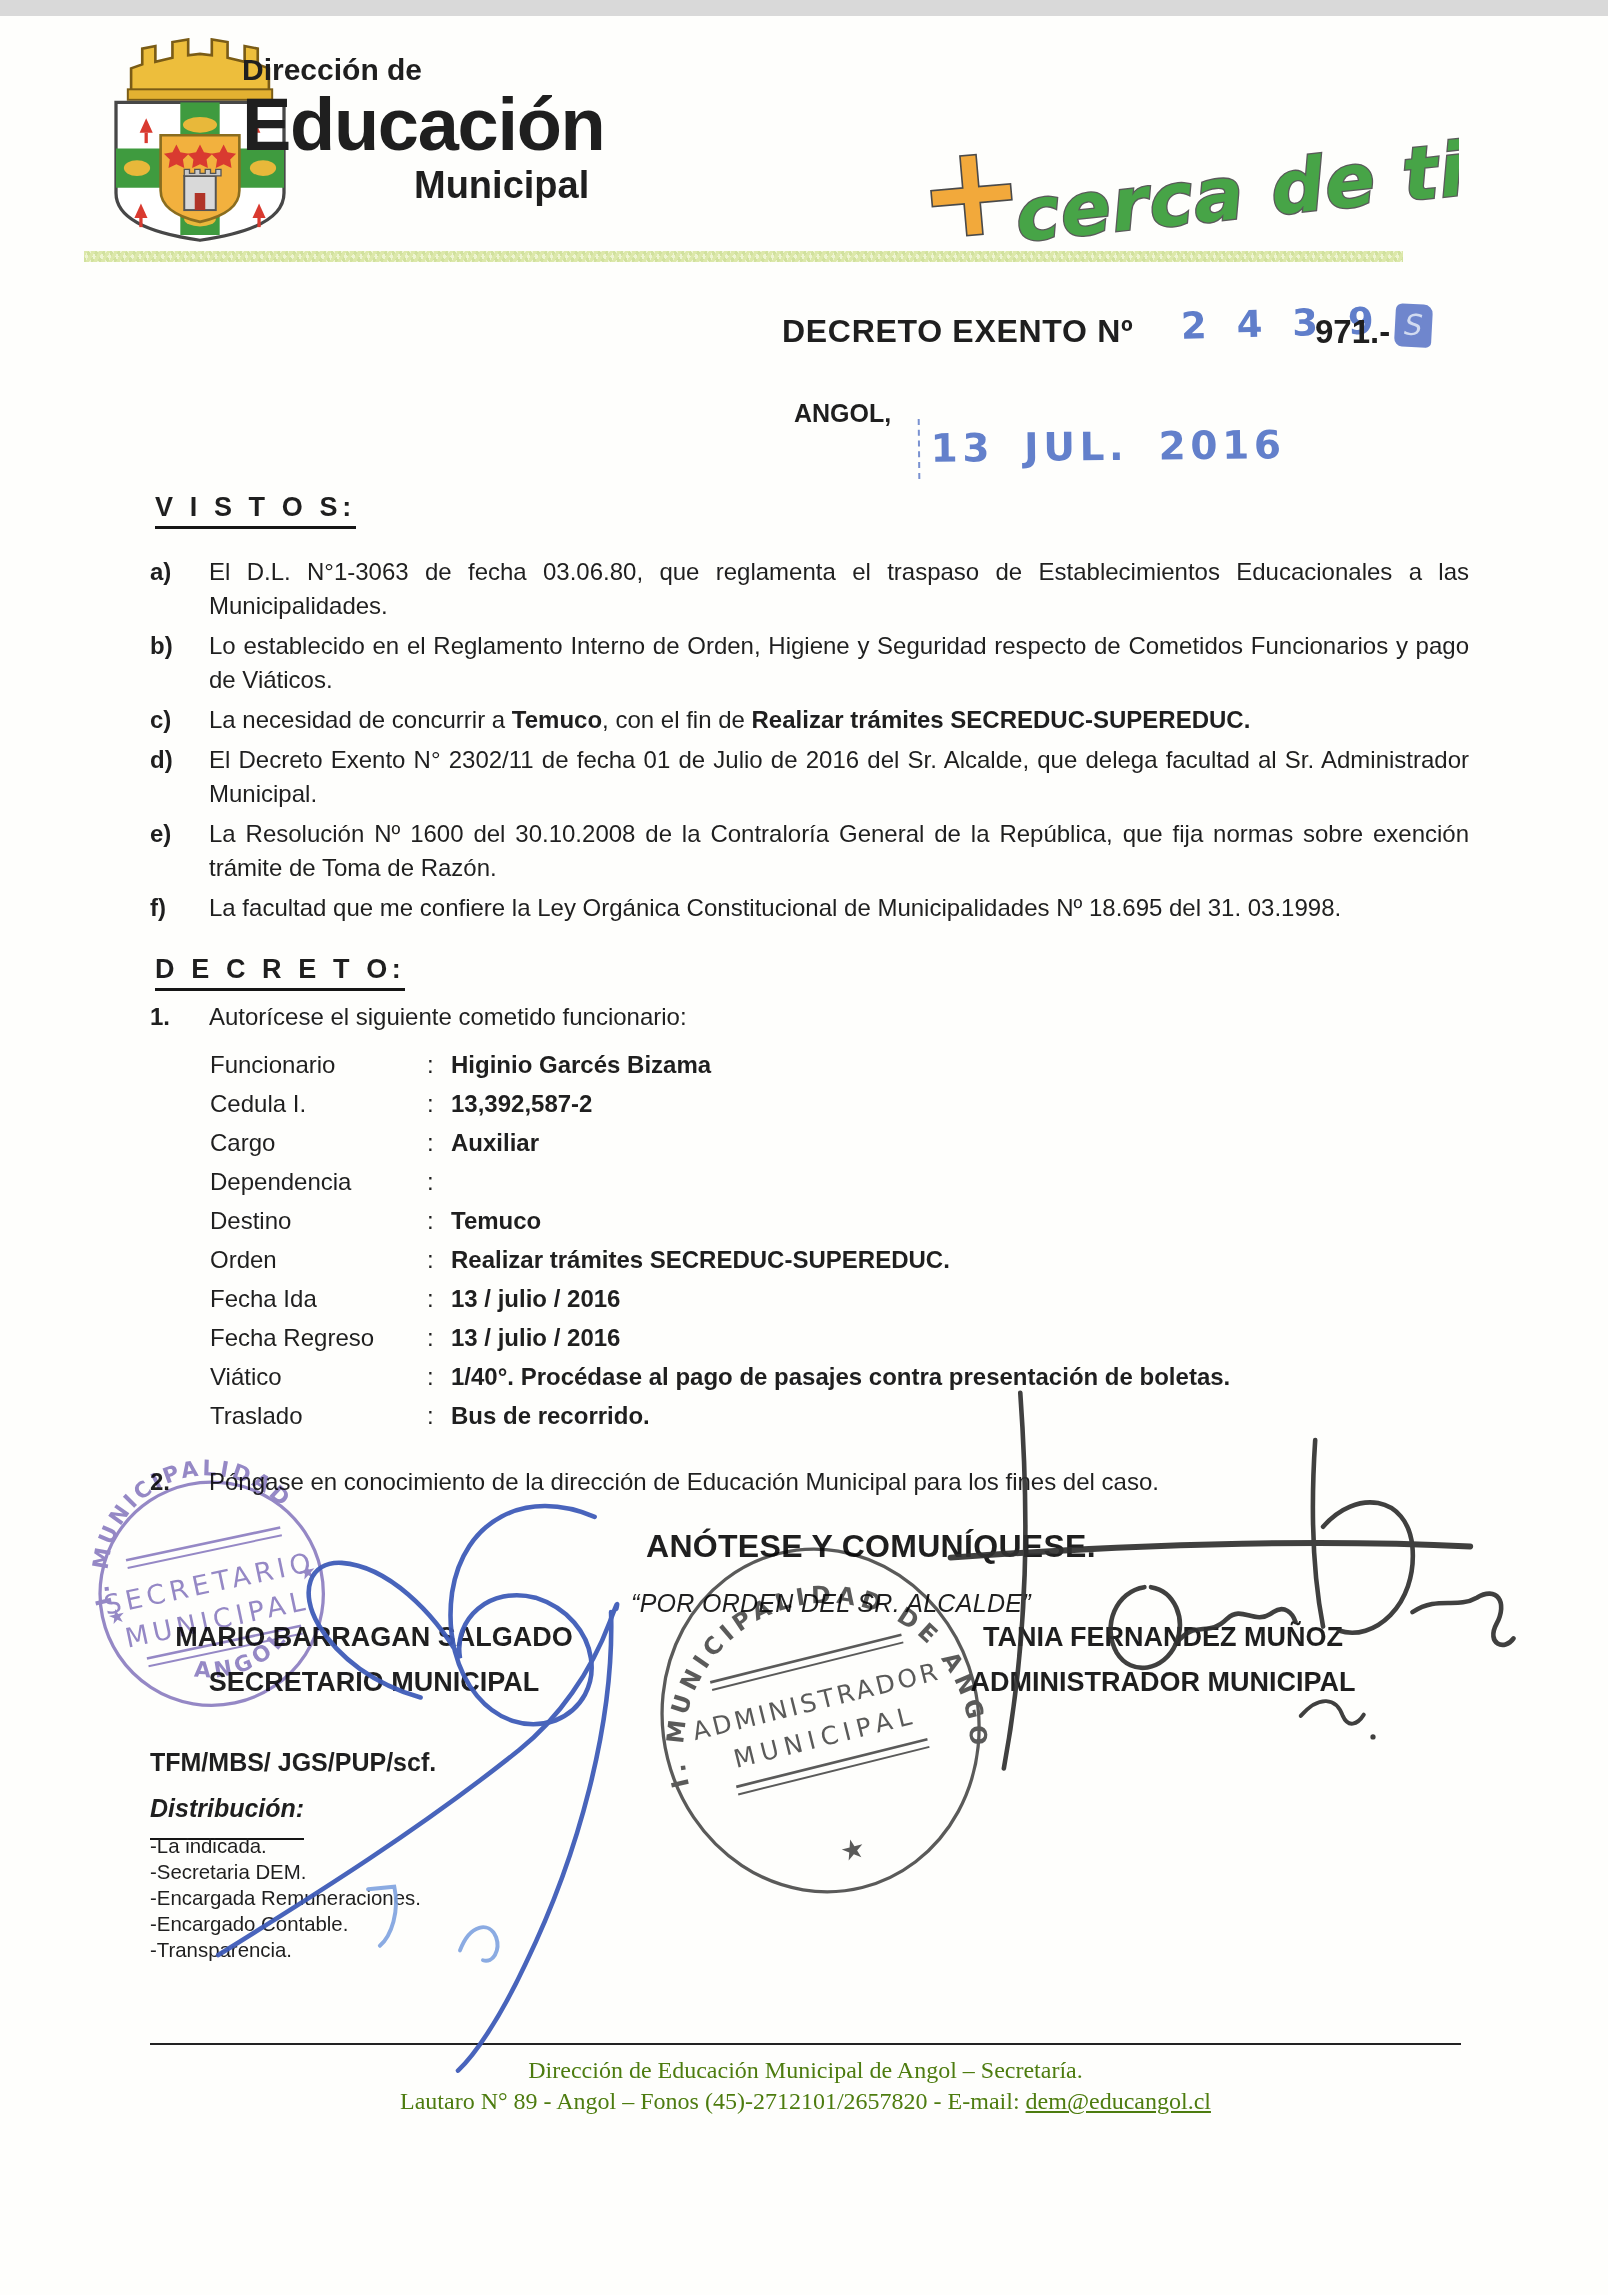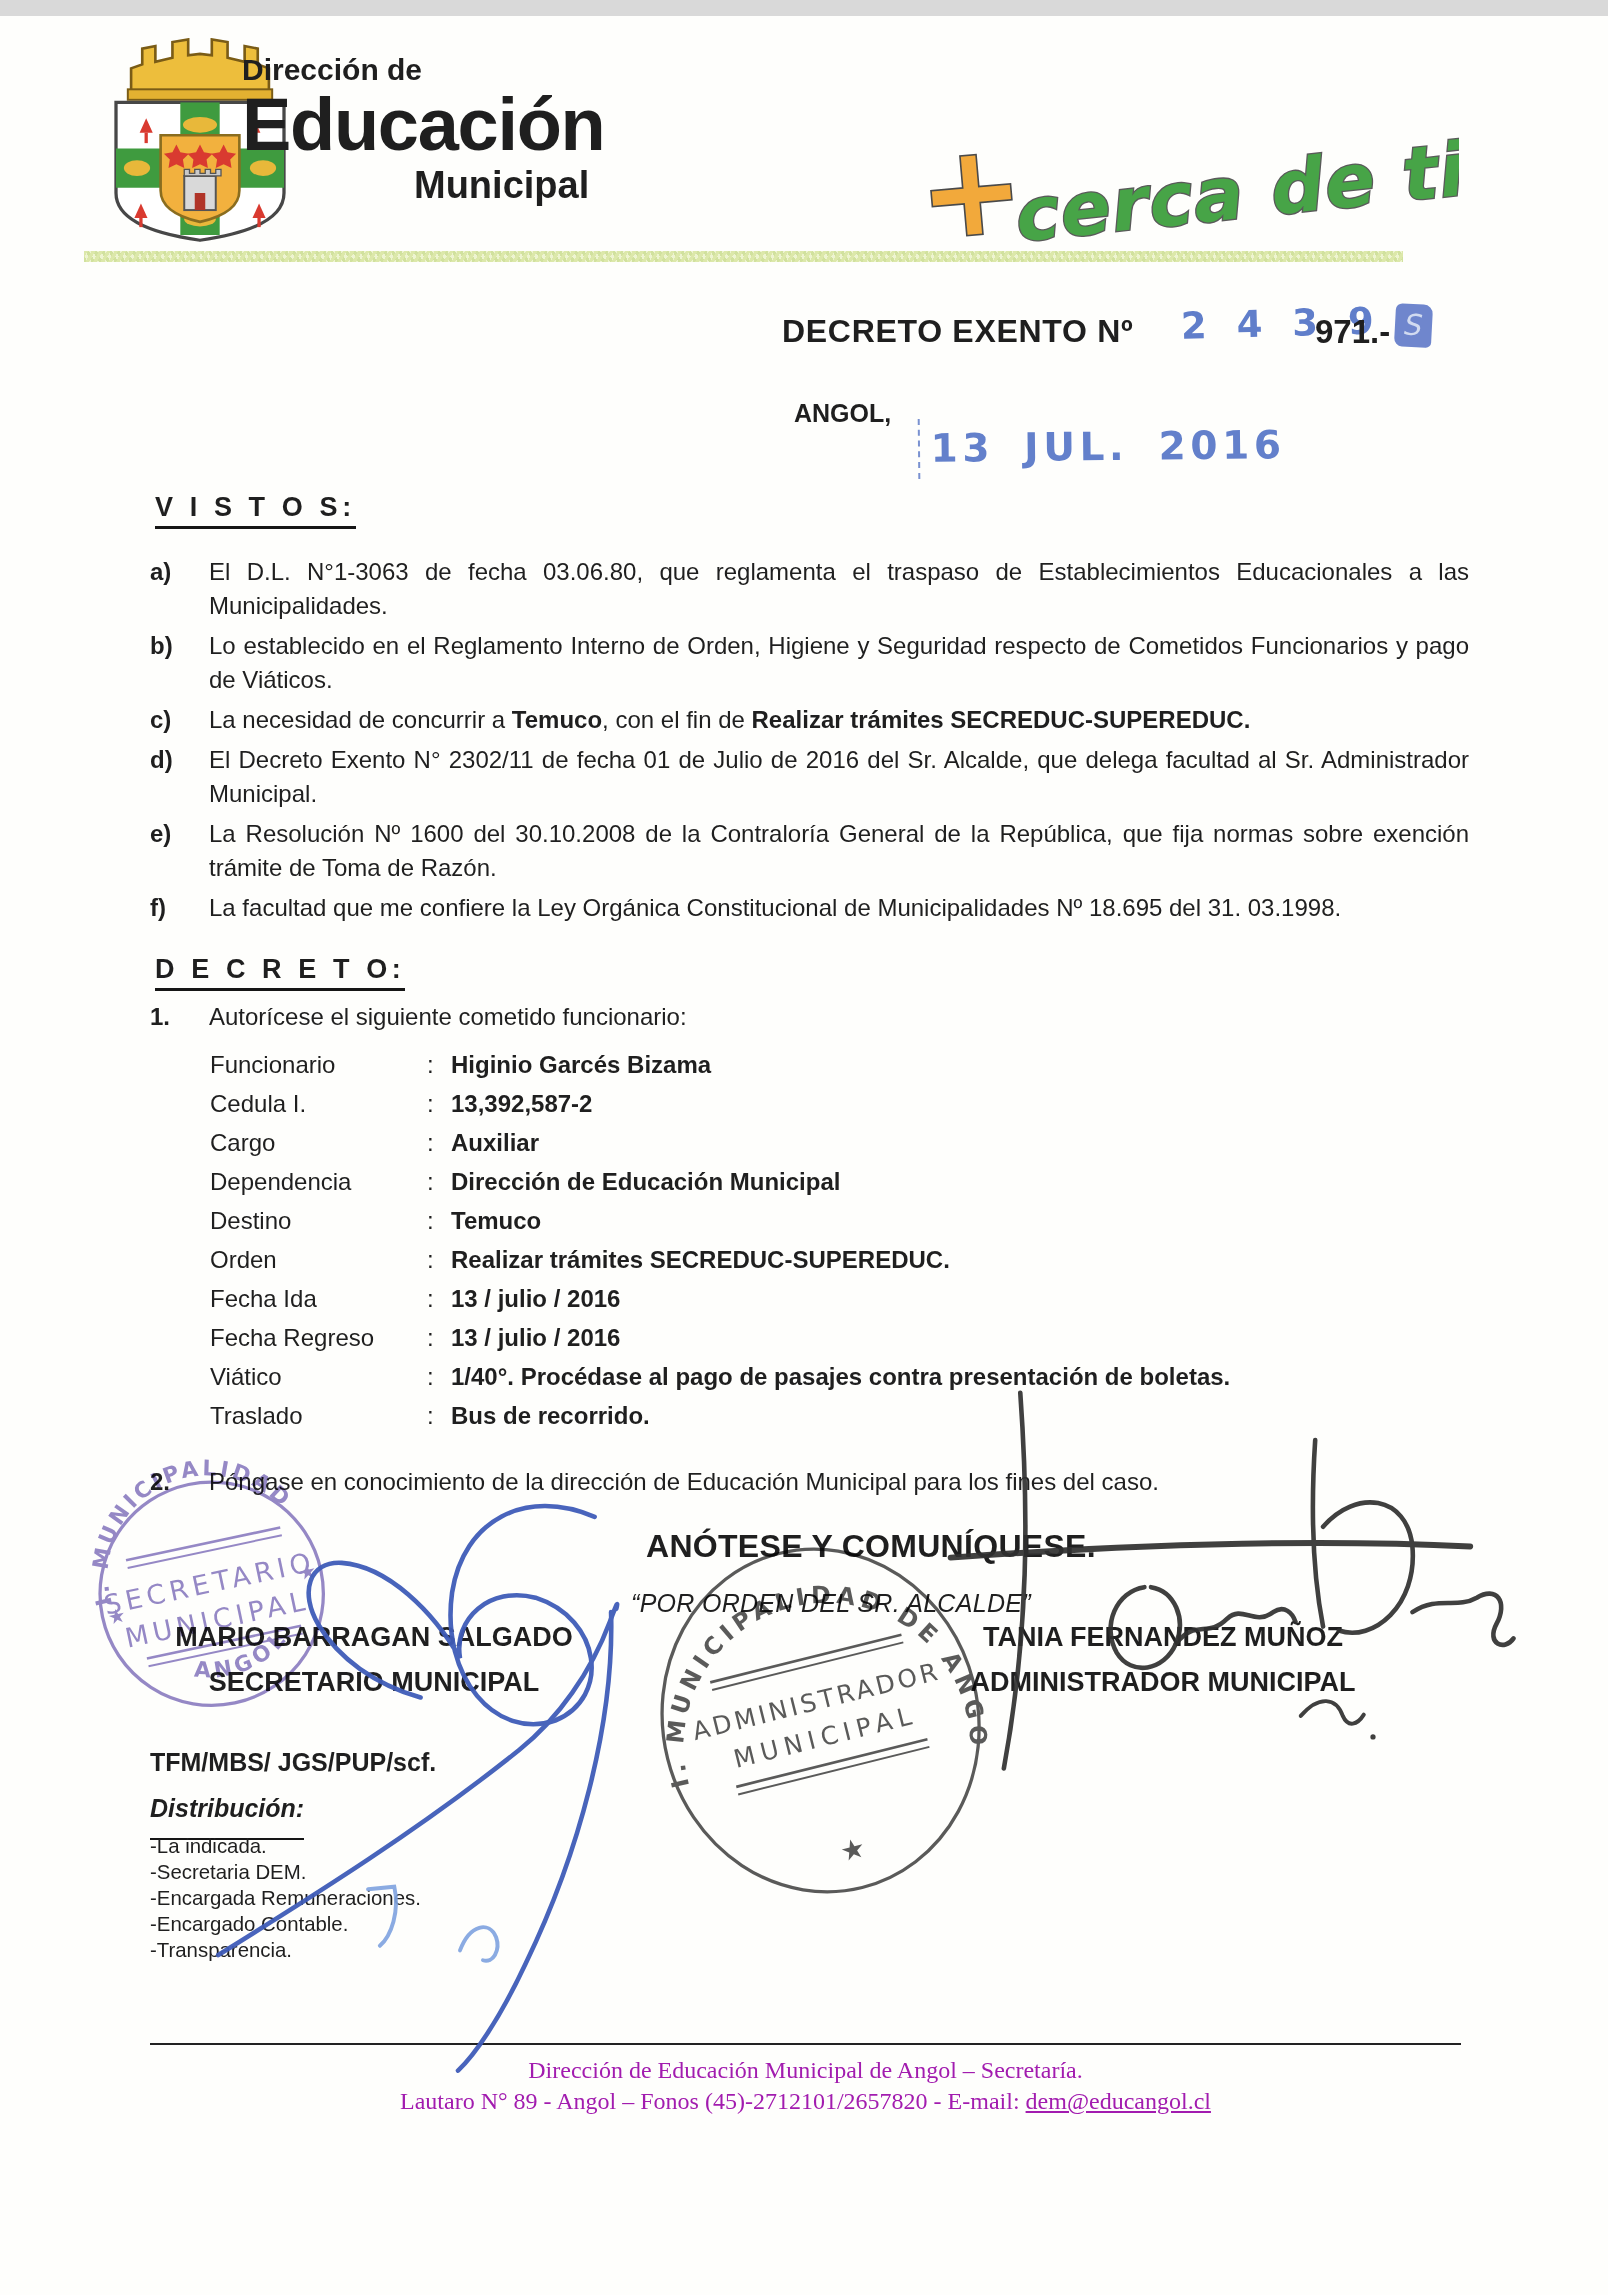--- a/index.html
+++ b/index.html
@@ -61,21 +61,21 @@
   .left-title{left:164px;top:1653px;width:420px;}
   .right-name{left:920px;top:1608px;width:486px;}
   .right-title{left:920px;top:1653px;width:486px;}
   .initials{left:150px;top:1732px;font-size:25px;font-weight:bold;}
   .dist-head{left:150px;top:1778px;font-size:25px;font-weight:bold;
     border-bottom:2.6px solid #161616;padding-bottom:15px;font-style:italic;}
   .dist-list{position:absolute;left:150px;top:1817px;font-size:20.4px;line-height:26px;}
   
   .f-rule{left:150px;top:2027px;width:1311px;border-top:2.6px solid #222;}
   .f-line{left:150px;width:1311px;text-align:center;
-    font-family:"Liberation Serif",serif;font-size:24px;color:#a21caf;}
+    font-family:"Liberation Serif",serif;font-size:24px;color:#4d7c0f;}
   .f1{top:2041px;}
   .f2{top:2072px;}
   .f2 .email{text-decoration:underline;}
   
   #artwork{position:absolute;left:0;top:0;pointer-events:none;}
   .blend{mix-blend-mode:multiply;}
 </style>
 </head>
 <body>
 
@@ -197,21 +197,20 @@
         <span class="val">13,392,587-2</span>
     </div>
     <div class="frow">
       <span>Cargo</span>
         <span>:</span>
         <span class="val">Auxiliar</span>
     </div>
     <div class="frow">
       <span>Dependencia</span>
         <span>:</span>
-        <span class="val">Dirección de Educación Municipal</span>
     </div>
     <div class="frow">
       <span>Destino</span>
         <span>:</span>
         <span class="val">Temuco</span>
     </div>
     <div class="frow">
       <span>Orden</span>
         <span>:</span>
         <span class="val">Realizar trámites SECREDUC-SUPEREDUC.</span>

